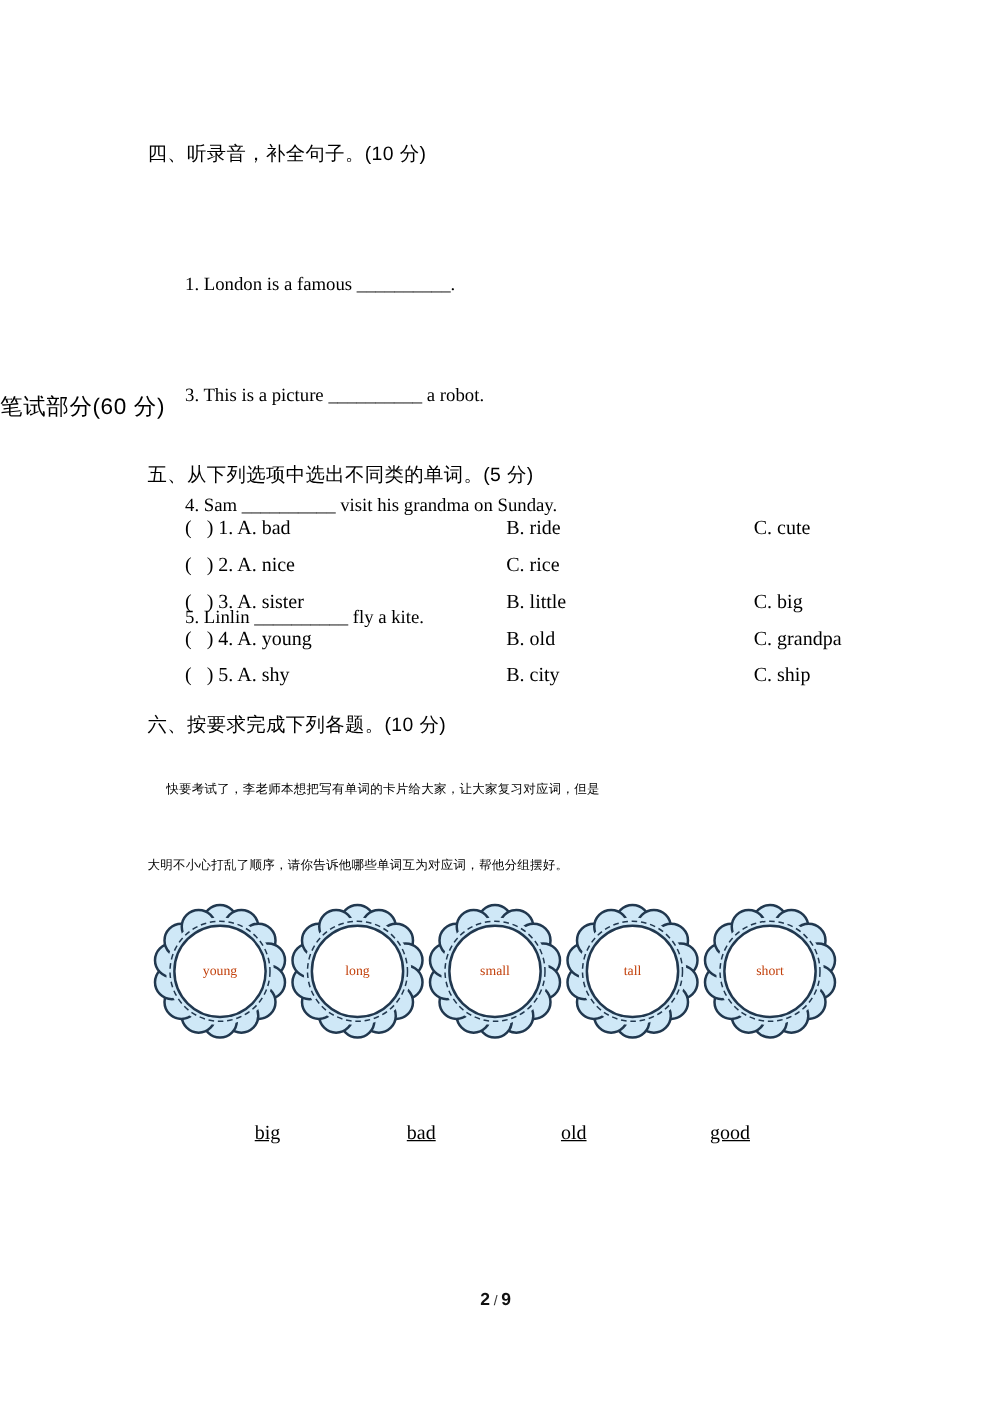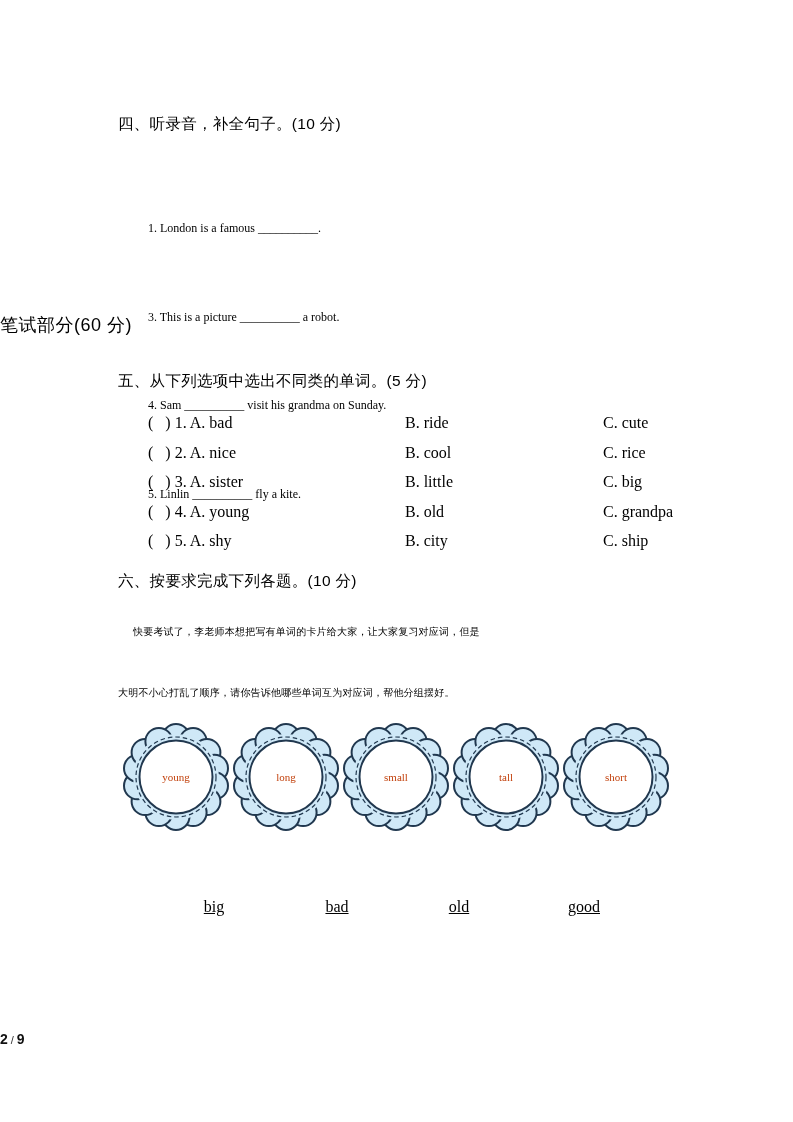--- a/index.html
+++ b/index.html
@@ -24,21 +24,21 @@
     color:#000;
     letter-spacing:0.3px;
   }
   .sec-heading.sec4 { top:114px; }
   .sec-heading.sec5 { top:371px; }
   .sec-heading.sec6 { top:571px; }
 
   .fill-list {
     position:absolute;
     left:148px; top:155px;
-    font-size:12px;
+    font-size:15px;
     line-height:29.5px;
     white-space:pre;
   }
 
   .part-title {
     position:absolute;
     left:0; top:313px;
     width:100%;
     font-size:18px;
     letter-spacing:0.5px;
@@ -100,20 +100,21 @@
   }
   .loose-word:nth-child(1){ left:214px; }
   .loose-word:nth-child(2){ left:337px; }
   .loose-word:nth-child(3){ left:459px; }
   .loose-word:nth-child(4){ left:584px; }
 
   .page-footer {
     position:absolute;
     left:0; top:1031px;
     width:100%;
+    text-align:center;
     font-family:"Liberation Sans", sans-serif;
     font-size:14px;
     font-weight:700;
     color:#111;
   }
   .page-footer .sep {
     font-size:11px;
     font-weight:400;
     margin:0 3px;
     color:#333;
@@ -163,21 +164,20 @@
 
   <div class="sec-heading sec5 cjk">五、从下列选项中选出不同类的单词。(5 分)</div>
   <div class="choice-table">
     <div class="choice-row">
       <span>(&nbsp;&nbsp;&nbsp;) 1. A. bad</span>
       <span>B. ride</span>
       <span>C. cute</span>
     </div>
     <div class="choice-row">
       <span>(&nbsp;&nbsp;&nbsp;) 2. A. nice</span>
-      <span>B. cool</span>
       <span>C. rice</span>
     </div>
     <div class="choice-row">
       <span>(&nbsp;&nbsp;&nbsp;) 3. A. sister</span>
       <span>B. little</span>
       <span>C. big</span>
     </div>
     <div class="choice-row">
       <span>(&nbsp;&nbsp;&nbsp;) 4. A. young</span>
       <span>B. old</span>

